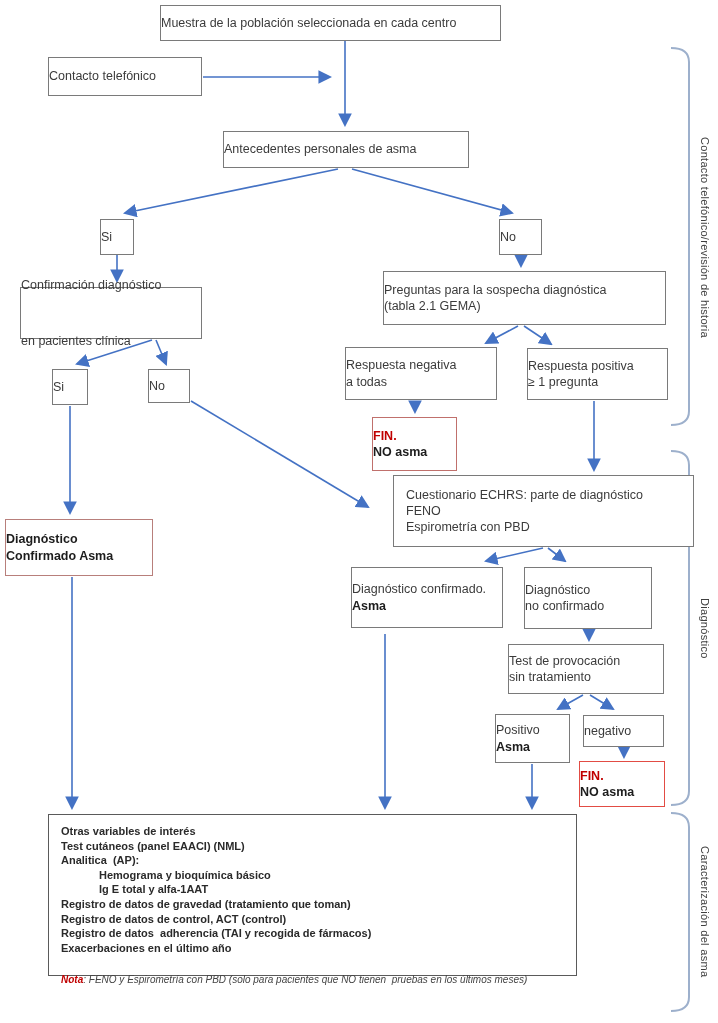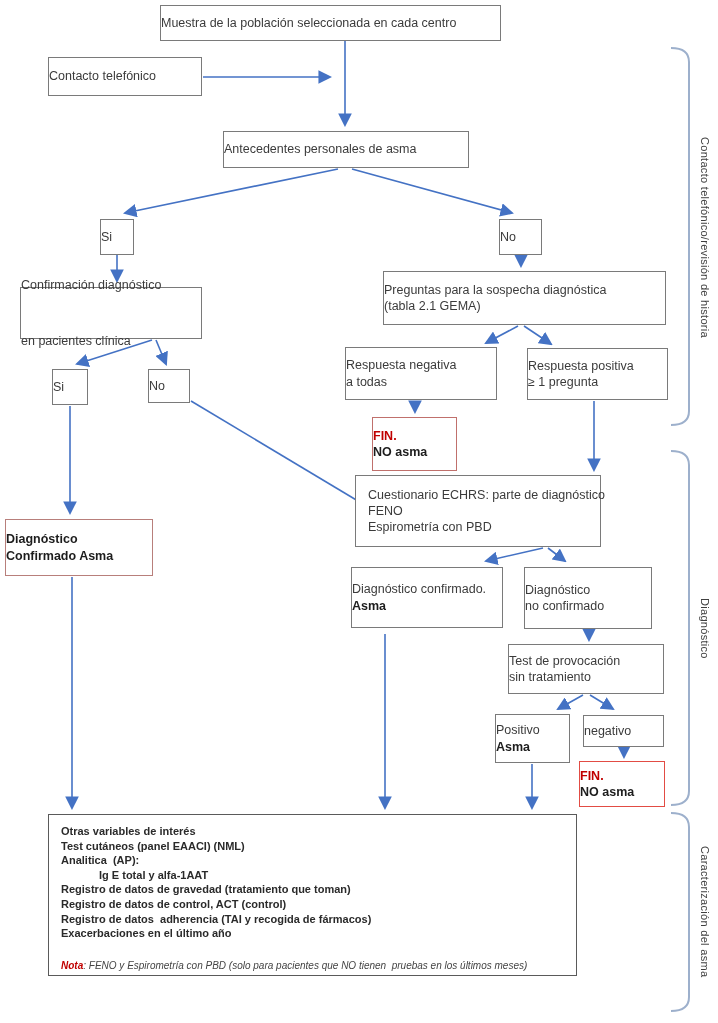--- a/index.html
+++ b/index.html
@@ -129,21 +129,21 @@
   <div class="box" style="left:527px;top:348px;width:141px;height:52px;">
     <div class="bl">Respuesta positiva</div>
     <div class="bl">≥ 1 pregunta</div>
   </div>
 
   <div class="box red1" style="left:372px;top:417px;width:85px;height:54px;">
     <div class="bl redtext">FIN.</div>
     <div class="bl bold">NO asma</div>
   </div>
 
-  <div class="box leftalign" style="left:355px;top:475px;width:246px;height:72px;">
+  <div class="box leftalign" style="left:393px;top:475px;width:301px;height:72px;">
     <div class="bl">Cuestionario ECHRS: parte de diagnóstico</div>
     <div class="bl">FENO</div>
     <div class="bl">Espirometría con PBD</div>
   </div>
 
   <div class="box redbrown" style="left:5px;top:519px;width:148px;height:57px;">
     <div class="bl bold">Diagnóstico</div>
     <div class="bl bold">Confirmado Asma</div>
   </div>
 
@@ -173,20 +173,21 @@
 
   <div class="box red2" style="left:579px;top:761px;width:86px;height:46px;">
     <div class="bl redtext">FIN.</div>
     <div class="bl bold">NO asma</div>
   </div>
 
   <div class="box bigbox" style="left:48px;top:814px;width:529px;height:162px;">
     <div class="ln">Otras variables de interés</div>
     <div class="ln">Test cutáneos (panel EAACI) (NML)</div>
     <div class="ln">Analitica  (AP):</div>
+    <div class="ln indent">Hemograma y bioquímica básico</div>
     <div class="ln indent">Ig E total y alfa-1AAT</div>
     <div class="ln">Registro de datos de gravedad (tratamiento que toman)</div>
     <div class="ln">Registro de datos de control, ACT (control)</div>
     <div class="ln">Registro de datos  adherencia (TAI y recogida de fármacos)</div>
     <div class="ln">Exacerbaciones en el último año</div>
     <div class="nota"><span class="nlabel">Nota</span><span>: FENO y Espirometría con PBD (solo para pacientes que NO tienen  pruebas en los últimos meses)</span></div>
   </div>
 
   <div class="vlabel" style="left:697px;top:50px;height:375px;">Contacto telefónico/revisión de historia</div>
   <div class="vlabel" style="left:697px;top:452px;height:353px;">Diagnóstico</div>

